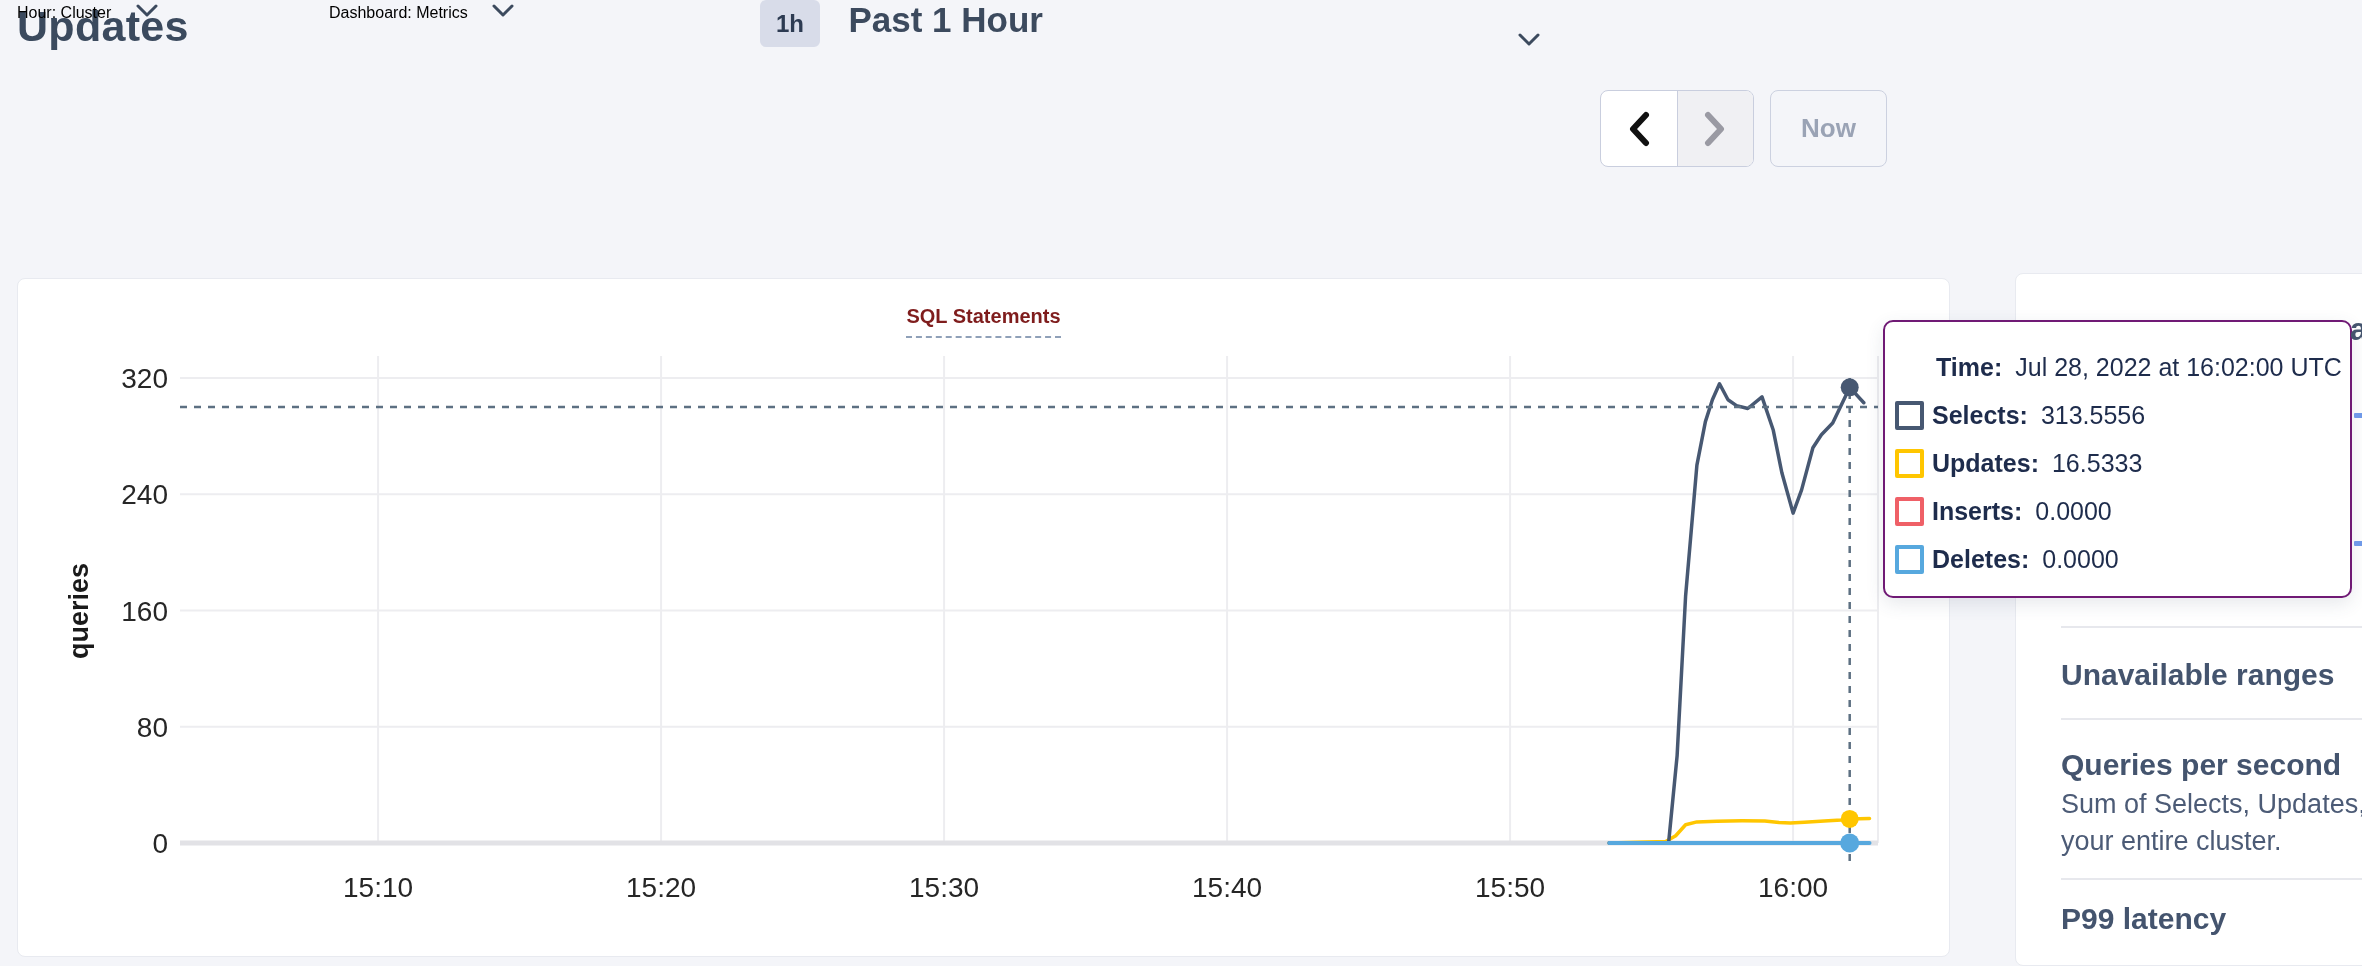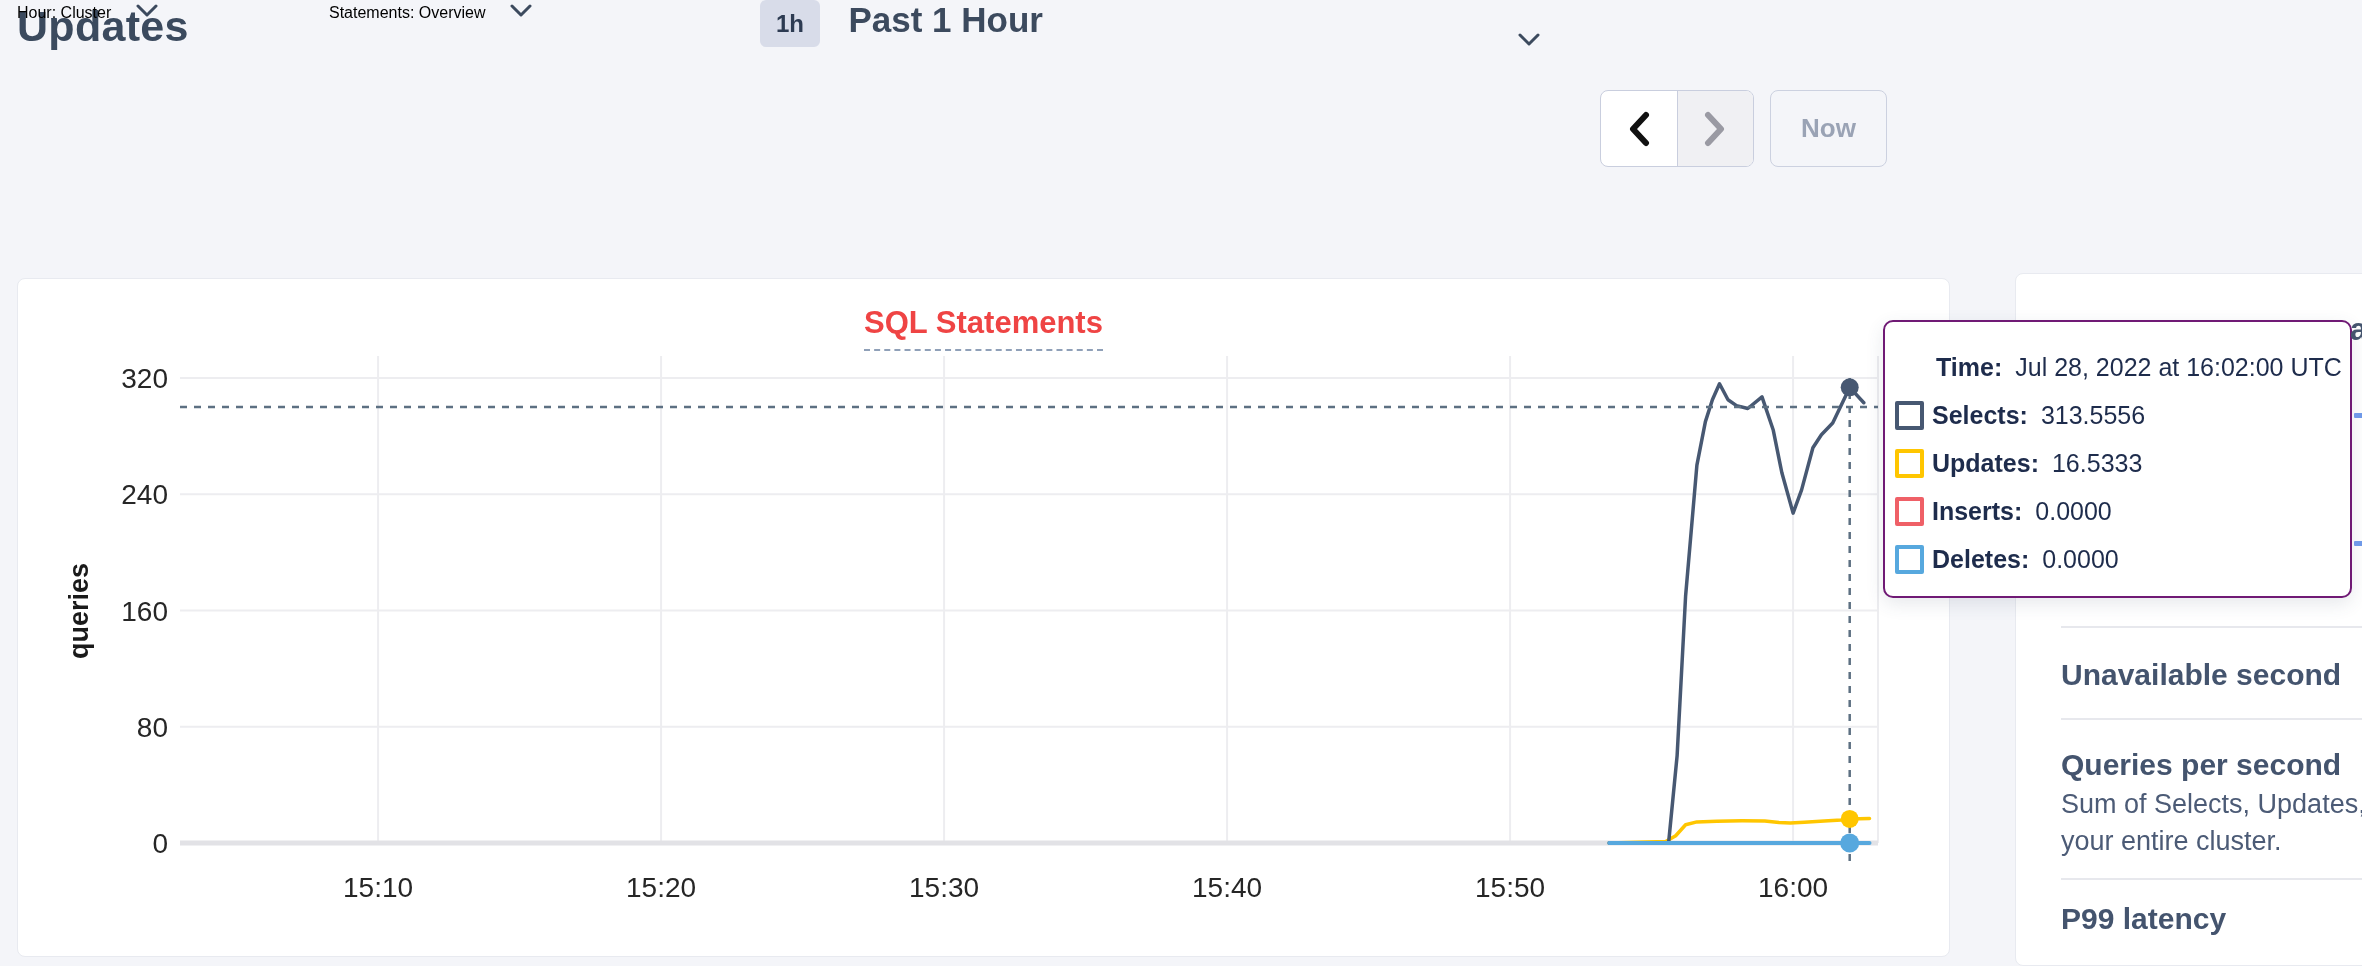--- a/index.html
+++ b/index.html
@@ -29,21 +29,21 @@
   #now-btn{
     left:1770px;top:90px;width:117px;height:77px;border:1.5px solid #ccd1e0;border-radius:8px;
     display:flex;align-items:center;justify-content:center;
     font-size:26px;font-weight:600;color:#9aa3b5;background:transparent;cursor:default;
   }
 
   
   #chart-card{left:17px;top:278px;width:1933px;height:679px;background:#fff;border:1.5px solid #e8eaf0;border-radius:8px;}
   #chart-title-wrap{position:absolute;left:0;top:26px;width:100%;text-align:center;}
   #chart-title{
-    display:inline-block;font-size:31px;font-weight:700;color:#ef4444;
+    display:inline-block;font-size:20px;font-weight:700;color:#7f1d1d;
     border-bottom:2px dashed #8fa0b8;padding-bottom:8px;cursor:pointer;
   }
   #chart-svg{left:0;top:0;width:2362px;height:966px;z-index:3;pointer-events:none;}
 
   
   #sidebar-card{left:2015px;top:273px;width:400px;height:693px;background:#fff;border:1.5px solid #e8eaf0;border-radius:8px 0 0 8px;}
   .sb-divider{position:absolute;left:45px;right:0;height:2px;background:#e7e8ed;}
   #sb-div1{top:352px;} #sb-div2{top:444px;} #sb-div3{top:604px;}
   .sb-heading{position:absolute;left:45px;font-size:30px;font-weight:700;color:#44546e;white-space:nowrap;}
   #sb-h1{top:384px;} #sb-h2{top:474px;} #sb-h3{top:628px;}
@@ -74,21 +74,21 @@
 <div id="page-title" class="abs">Updates</div>
 
 <div id="graph-dd" class="abs">
   <span>Hour: Cluster</span>
   <svg class="dd-chevron" width="22" height="14" viewBox="0 0 22 14">
       <polyline points="2,2 11,11 20,2" fill="none" stroke="#3c4a5e" stroke-width="3" stroke-linecap="round" stroke-linejoin="round"></polyline>
     </svg>
 </div>
 
 <div id="dashboard-dd" class="abs">
-  <span>Statements: Overview</span>
+  <span>Dashboard: Metrics</span>
   <svg class="dd-chevron" width="22" height="14" viewBox="0 0 22 14">
       <polyline points="2,2 11,11 20,2" fill="none" stroke="#3c4a5e" stroke-width="3" stroke-linecap="round" stroke-linejoin="round"></polyline>
     </svg>
 </div>
 
 <div id="time-dd" class="abs">
   <span class="badge">1h</span>
   <span id="time-label">Past 1 Hour</span>
   <svg class="dd-chevron" width="22" height="14" viewBox="0 0 22 14">
       <polyline points="2,2 11,11 20,2" fill="none" stroke="#3c4a5e" stroke-width="3" stroke-linecap="round" stroke-linejoin="round"></polyline>
@@ -147,21 +147,21 @@
     <path d="M1609.2 843.0 L1869.5 843.0" fill="none" stroke="#57a8de" stroke-width="4" stroke-linejoin="round" stroke-linecap="round"></path>
     <line x1="180" y1="407.0625" x2="1878" y2="407.0625" stroke="#5d7082" stroke-width="2.5" stroke-dasharray="7 7"></line>
     <line x1="1849.7" y1="378" x2="1849.7" y2="868" stroke="#5d7082" stroke-width="2.5" stroke-dasharray="7 7"></line>
     <circle cx="1849.7" cy="387.36451874999995" r="9" fill="#475872"></circle>
     <circle cx="1849.7" cy="818.9750484375" r="9" fill="#ffc600"></circle>
     <circle cx="1849.7" cy="843" r="9.5" fill="#57a8de"></circle>
   </svg>
 
 <div id="sidebar-card" class="abs">
   <div class="sb-divider" id="sb-div1"></div>
-  <div class="sb-heading" id="sb-h1">Unavailable second</div>
+  <div class="sb-heading" id="sb-h1">Unavailable ranges</div>
   <div class="sb-divider" id="sb-div2"></div>
   <div class="sb-heading" id="sb-h2">Queries per second</div>
   <div class="sb-body" id="sb-b1">Sum of Selects, Updates, Inser</div>
   <div class="sb-body" id="sb-b2">your entire cluster.</div>
   <div class="sb-divider" id="sb-div3"></div>
   <div class="sb-heading" id="sb-h3">P99 latency</div>
 </div>
 
 <div id="tooltip" class="abs">
   <div class="tt-row time">

